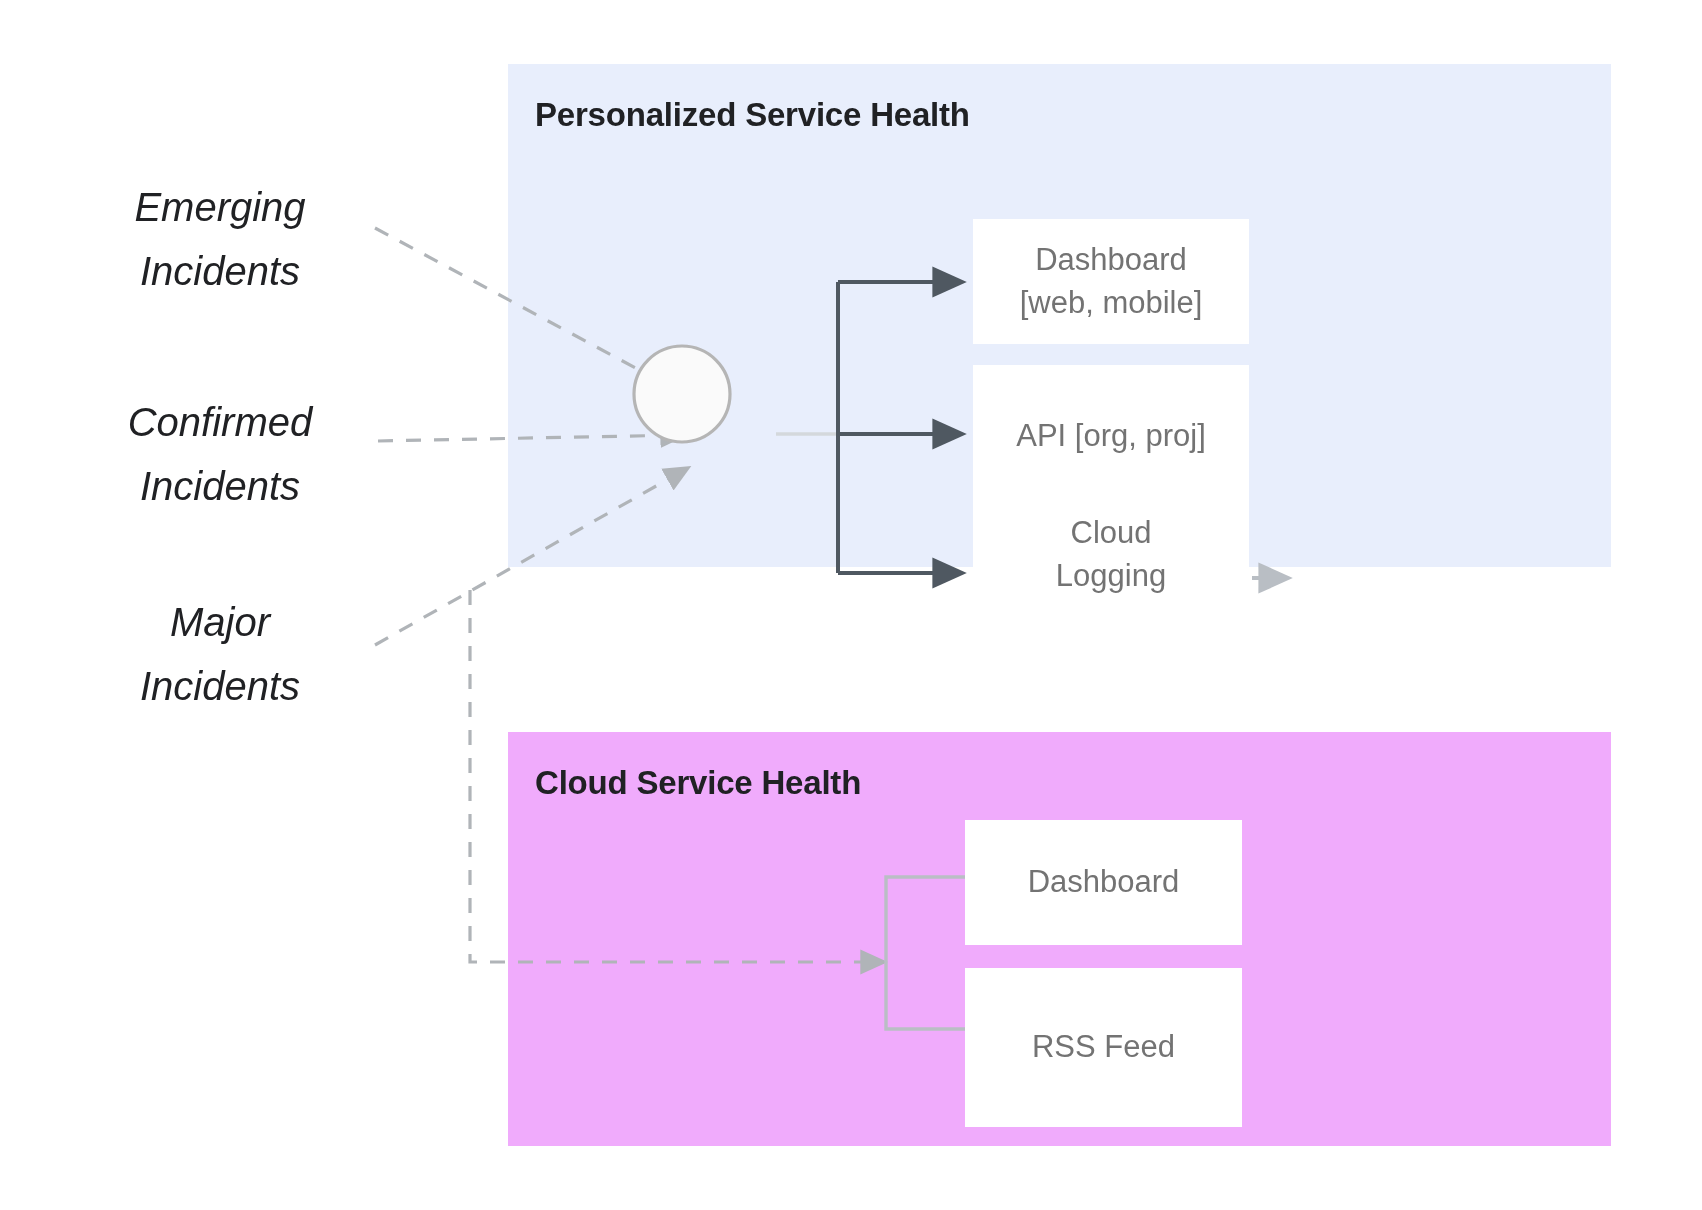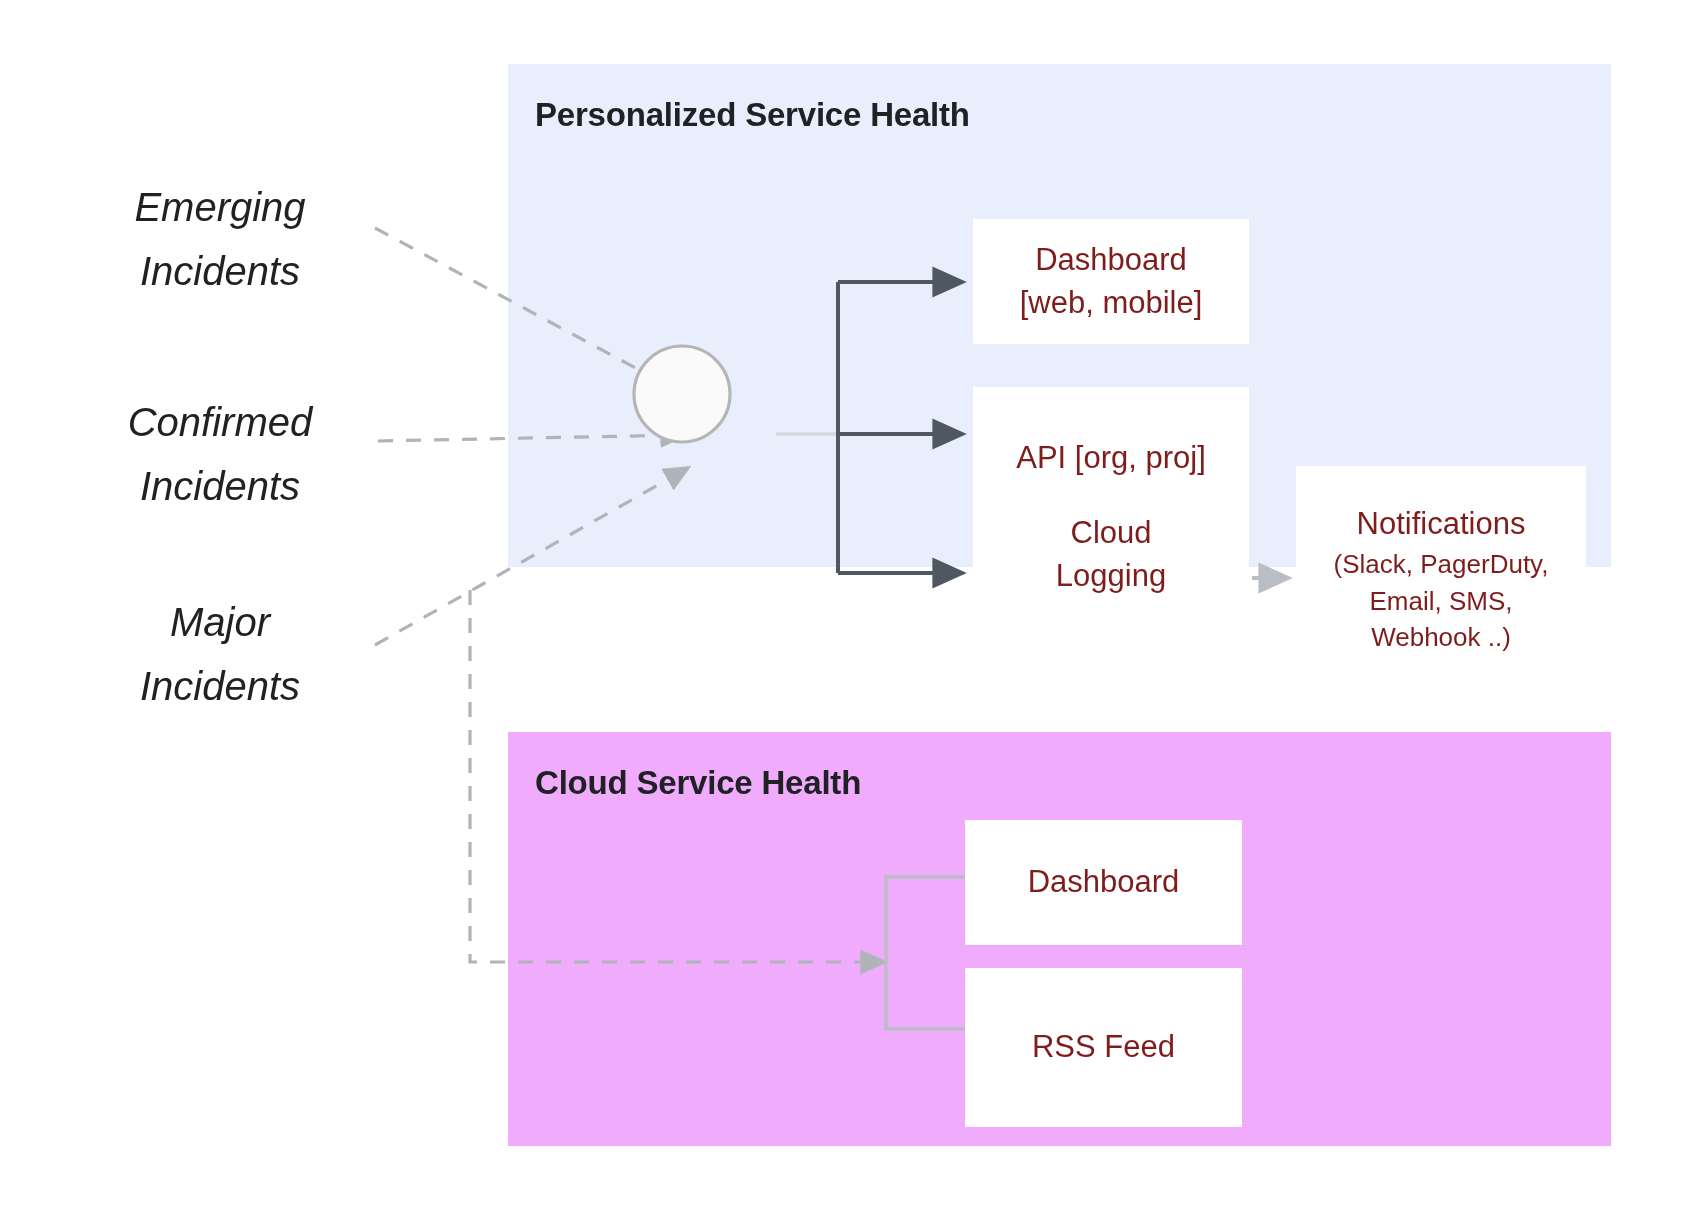--- a/index.html
+++ b/index.html
@@ -66,27 +66,27 @@
 
   
   .node {
     position: absolute;
     background: #ffffff;
     box-sizing: border-box;
     display: flex;
     align-items: center;
     justify-content: center;
     text-align: center;
-    color: #7f1d1d;
+    color: #737373;
     font-size: 31px;
     line-height: 1.38;
     white-space: pre-line;
   }
   #node-dashboard-web { left: 973px;  top: 219px; width: 276px; height: 125px; }
-  #node-api           { left: 973px;  top: 387px; width: 276px; height: 142px; }
+  #node-api           { left: 973px;  top: 365px; width: 276px; height: 142px; }
   #node-cloud-logging { left: 973px;  top: 492px; width: 276px; height: 125px; text-align: center; }
   #node-notifications {
     left: 1296px; top: 466px; width: 290px; height: 226px;
     flex-direction: column;
     line-height: 1.42;
   }
   #node-notifications .notif-title { font-size: 31px; }
   #node-notifications .notif-sub   { font-size: 26px; white-space: pre-line; }
 
   #node-csh-dashboard { left: 965px; top: 820px; width: 277px; height: 125px; }
@@ -159,24 +159,18 @@
 Incidents</div>
 
   <div class="node" id="node-dashboard-web">Dashboard
 [web, mobile]</div>
 
   <div class="node" id="node-api">API [org, proj]</div>
 
   <div class="node" id="node-cloud-logging">Cloud
 Logging</div>
 
-  <div class="node" id="node-notifications">
-    <div class="notif-title">Notifications</div>
-    <div class="notif-sub">(Slack, PagerDuty,
-Email, SMS,
-Webhook ..)</div>
-  </div>
 
   <div class="node" id="node-csh-dashboard">Dashboard</div>
 
   <div class="node" id="node-csh-rss">RSS Feed</div>
 
 </div>
 
 </body></html>

